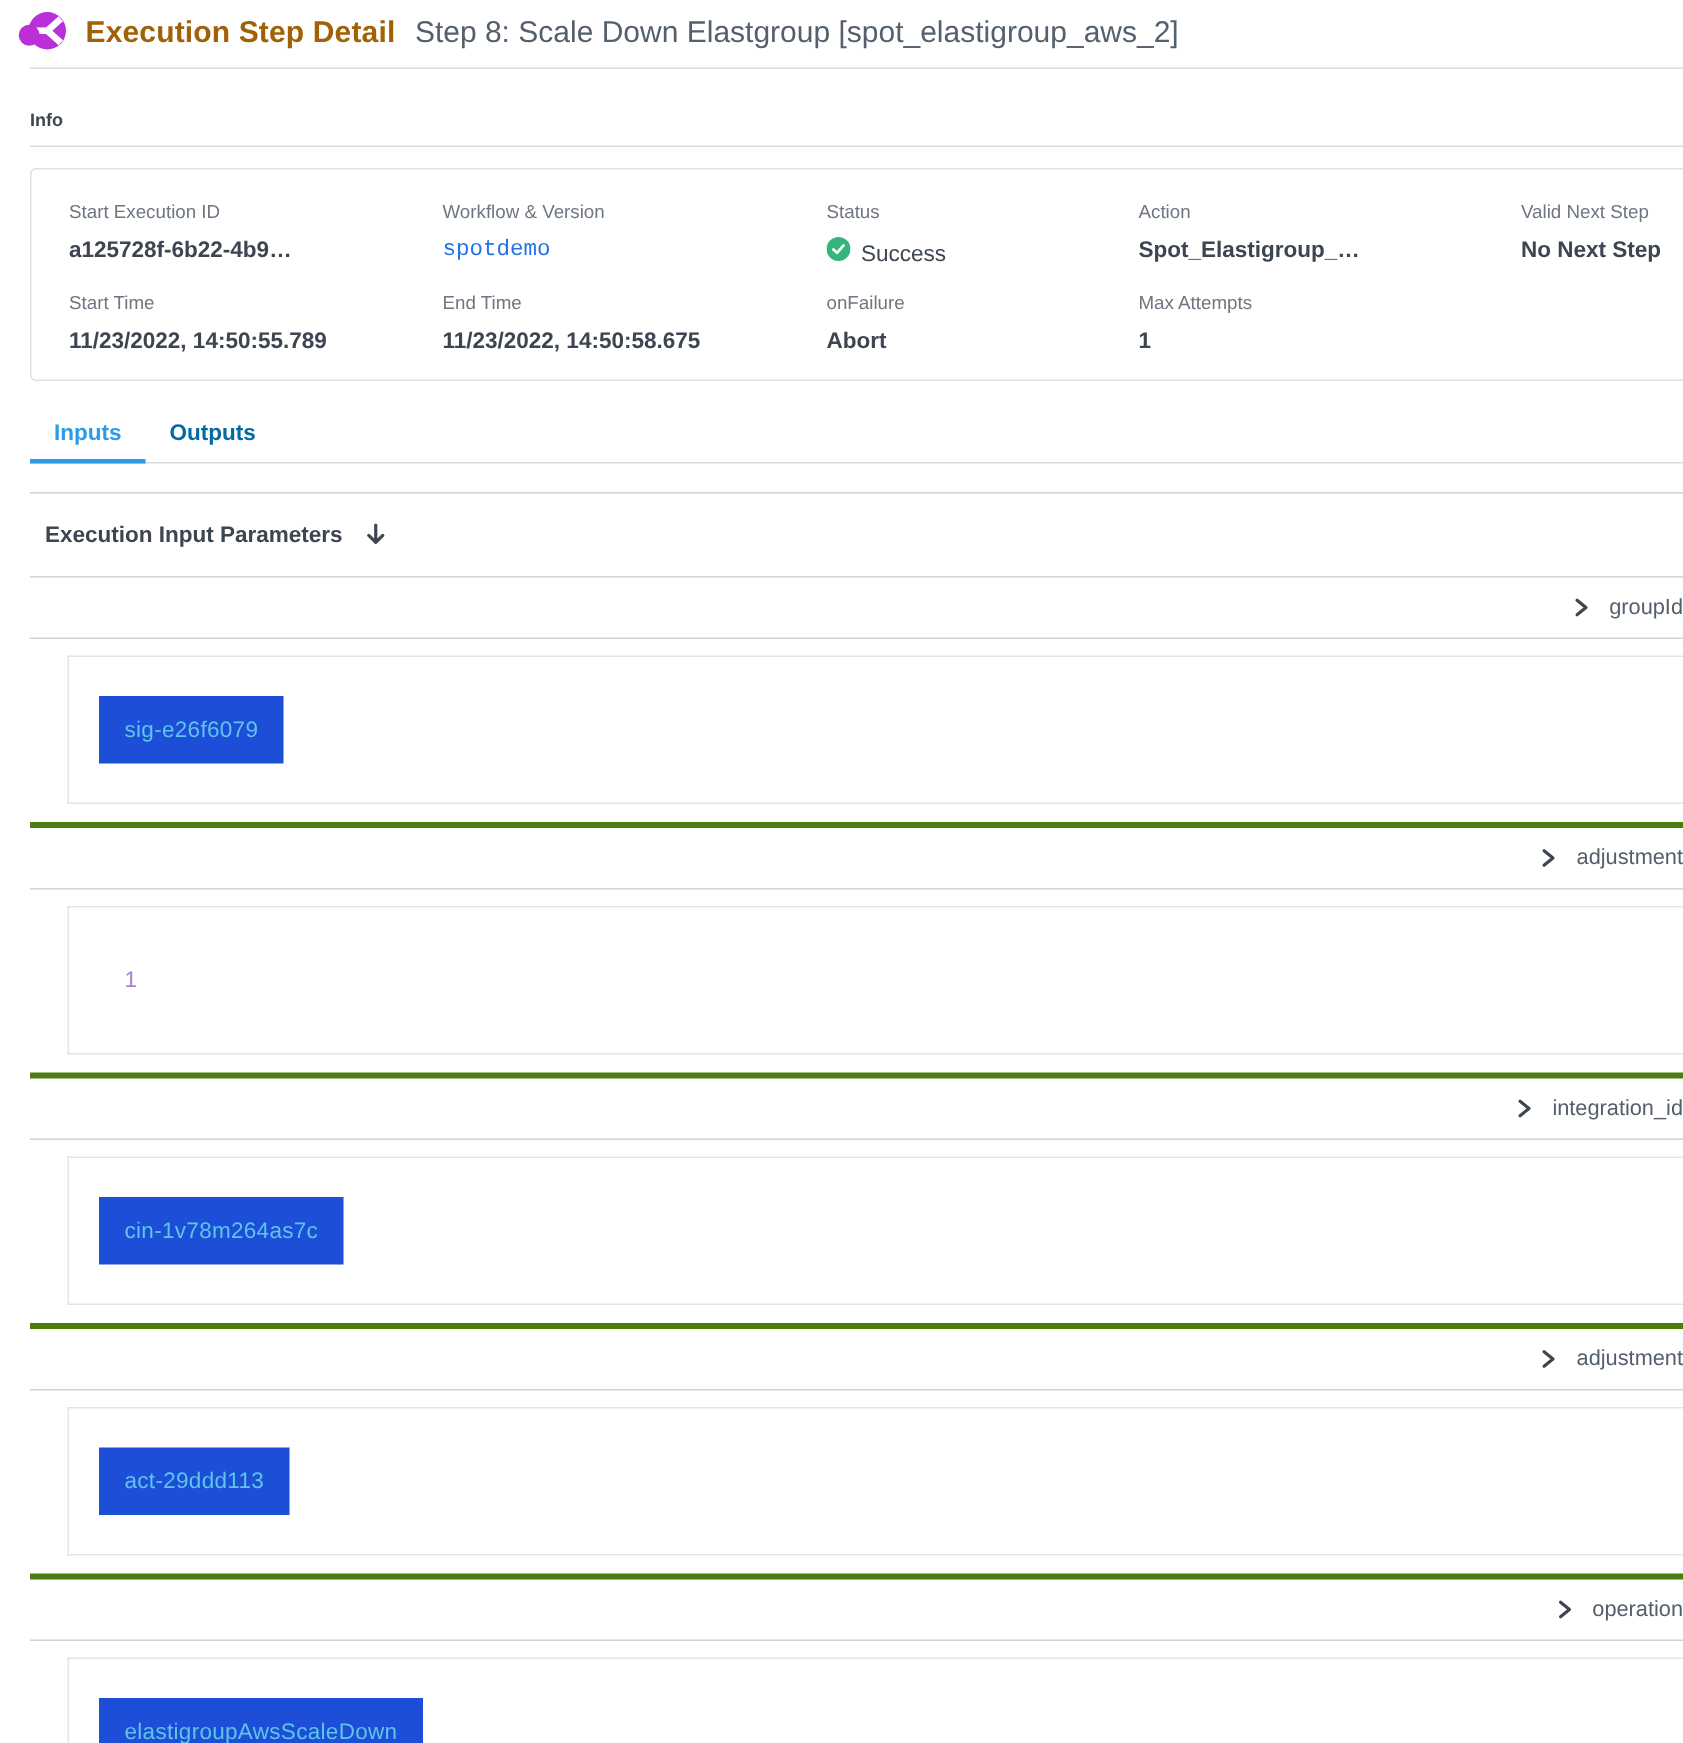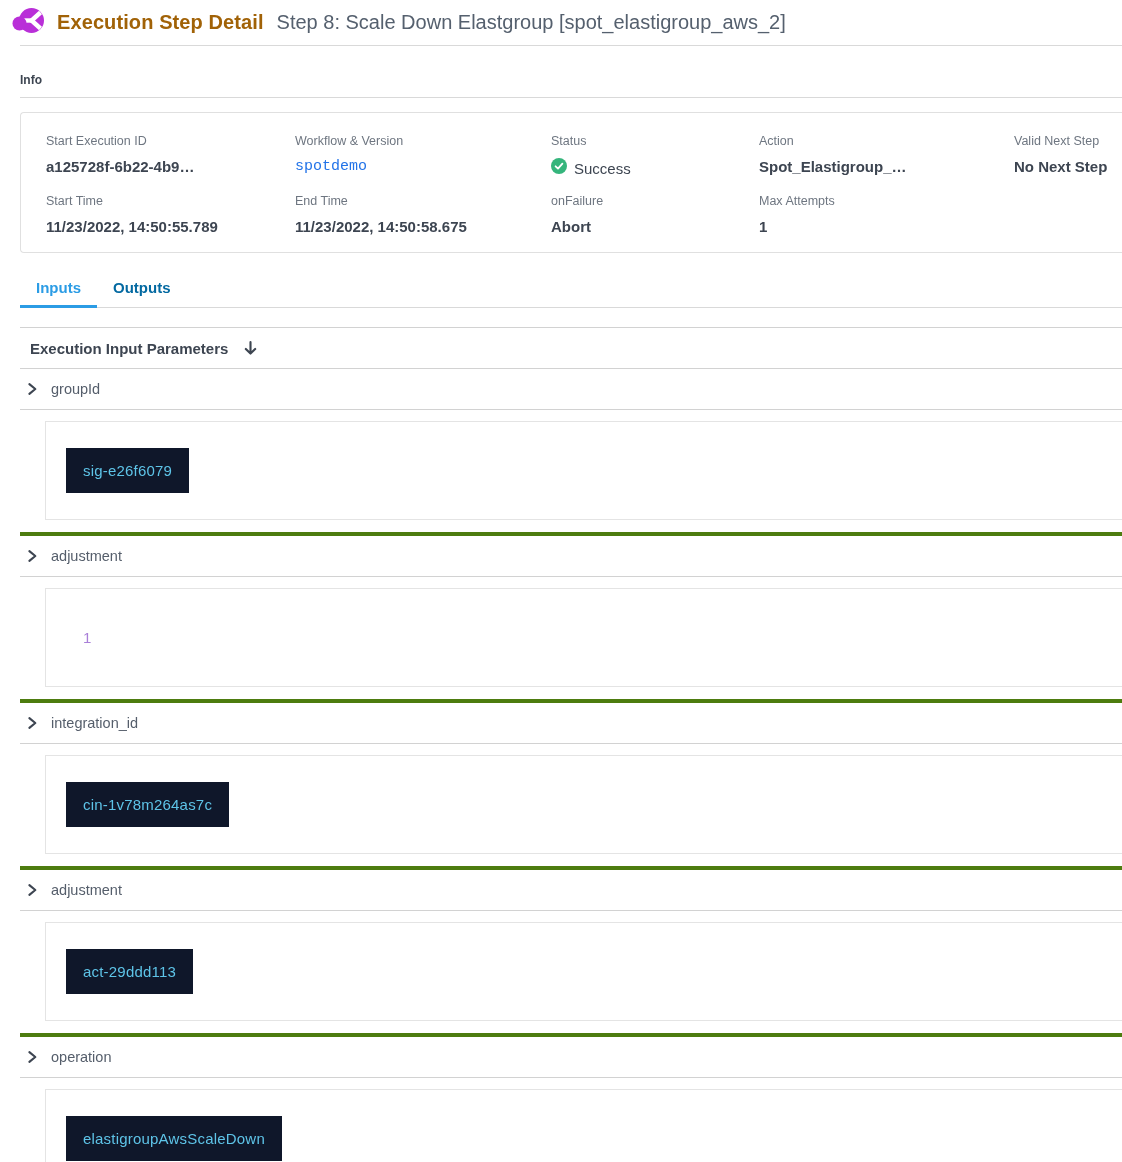--- a/index.html
+++ b/index.html
@@ -38,43 +38,43 @@
 
   
   .tabs { display: flex; margin: 17px 0 0 20px; border-bottom: 1px solid #d9d9d9; }
   .tab { position: relative; padding: 9px 16px 11px; font-size: 15px; font-weight: 700; color: #0369a1; cursor: pointer; }
   .tab.active { color: #2b9ce5; }
   .tab.active::after { content: ""; position: absolute; left: 0; right: 0; bottom: -1px; height: 3px; background: #2b9ce5; }
 
   
   .params-wrap { margin-top: 19px; }
   .params-header {
-    margin-left: 20px; height: 42px;
+    margin-left: 20px; height: 57px;
     border-top: 1px solid #d2d2d2; border-bottom: 1px solid #d2d2d2;
     display: flex; align-items: center; gap: 14px;
     padding-left: 10px; font-size: 15px; font-weight: 700; color: #3d4551;
   }
   .dl-arrow { display: inline-flex; cursor: pointer; }
 
   .param-rows { margin-left: 20px; }
   .param-row + .param-row { border-top: 4px solid #4d7c0f; }
   .param-row-header {
     height: 41px; display: flex; align-items: center; gap: 12px;
-    padding-left: 5px; border-bottom: 1px solid #d2d2d2; cursor: pointer;
+    padding-left: 5px; border-bottom: 1px solid #d2d2d2; cursor: pointer; justify-content: flex-end;
   }
   .param-name { font-size: 14.5px; color: #555e6b; }
   .chev { display: inline-flex; }
 
   .param-panel {
     margin: 11px 0 12px 25px;
     border: 1px solid #e4e4e4; border-right: none;
     padding: 26px 20px;
   }
   .value-chip {
-    display: inline-block; background: #0f172a;
+    display: inline-block; background: #1d4ed8;
     padding: 14px 17px; font-size: 15px; color: #5ec4e8; letter-spacing: .2px;
   }
   .value-chip.num { background: transparent; color: #a97fd8; }
 </style>
 </head>
 <body>
 
 <div class="app-header">
   <span class="logo">
     <svg width="32" height="32" viewBox="0 0 32 32">

